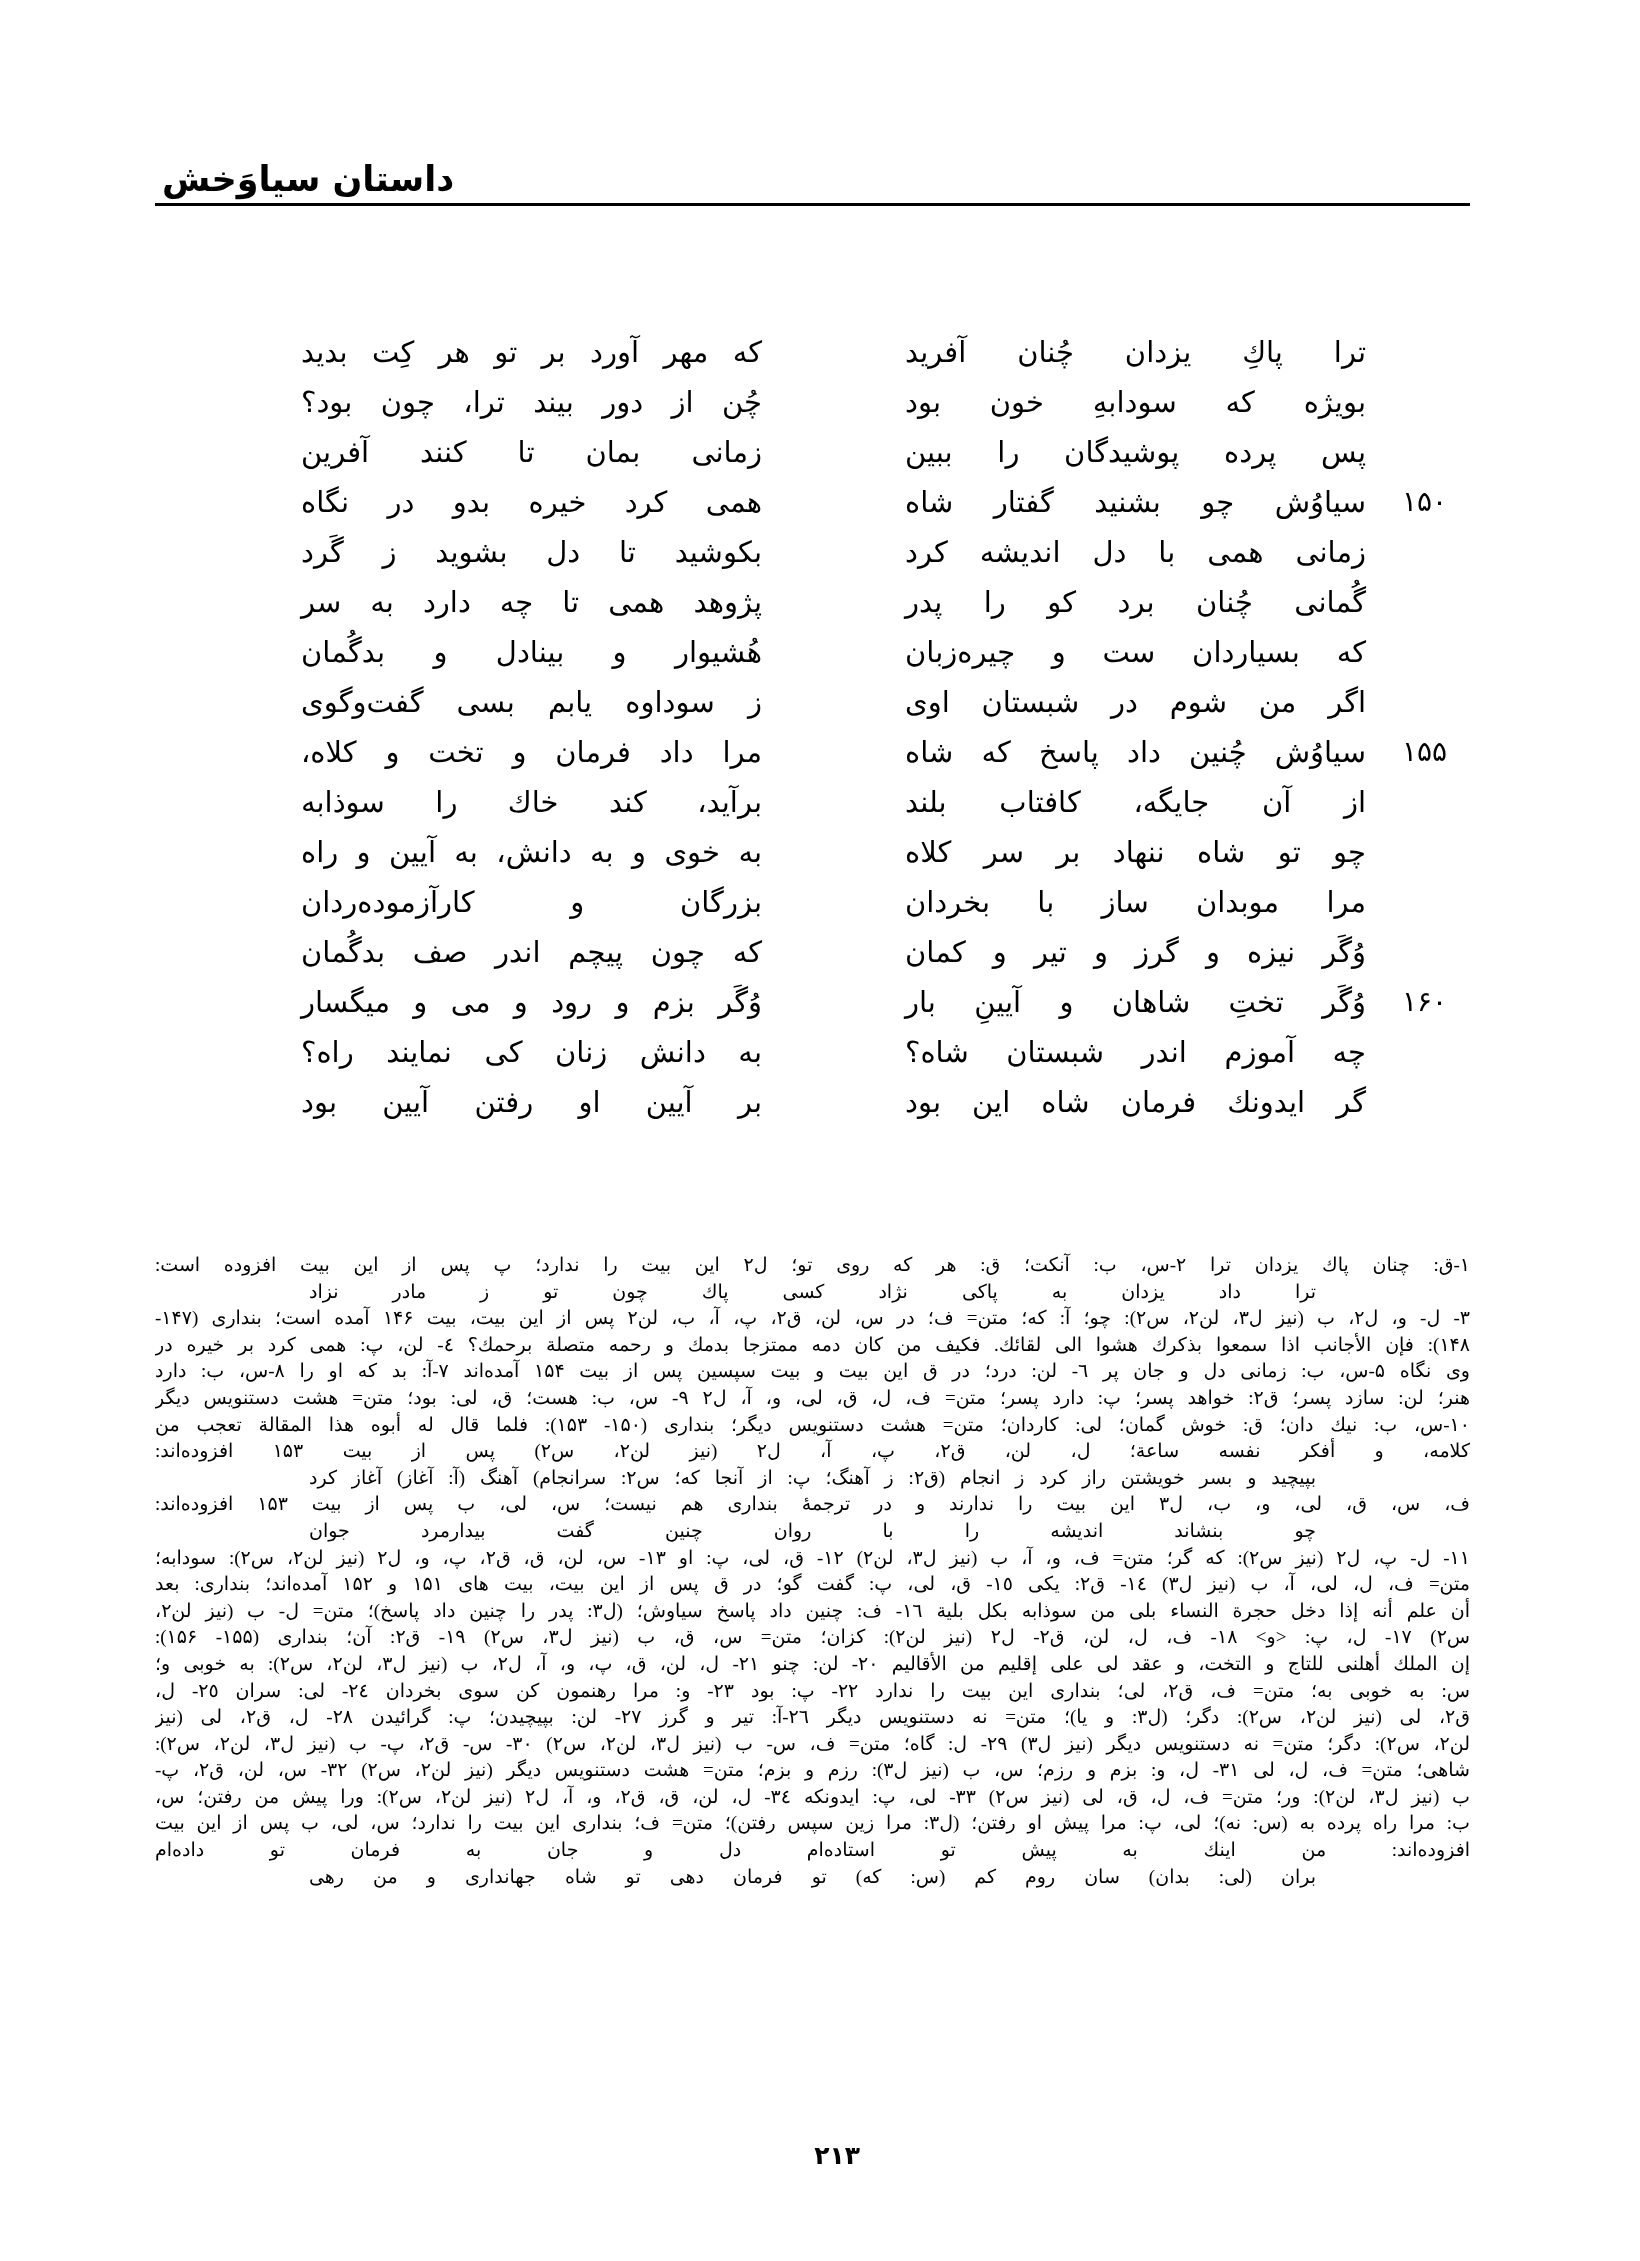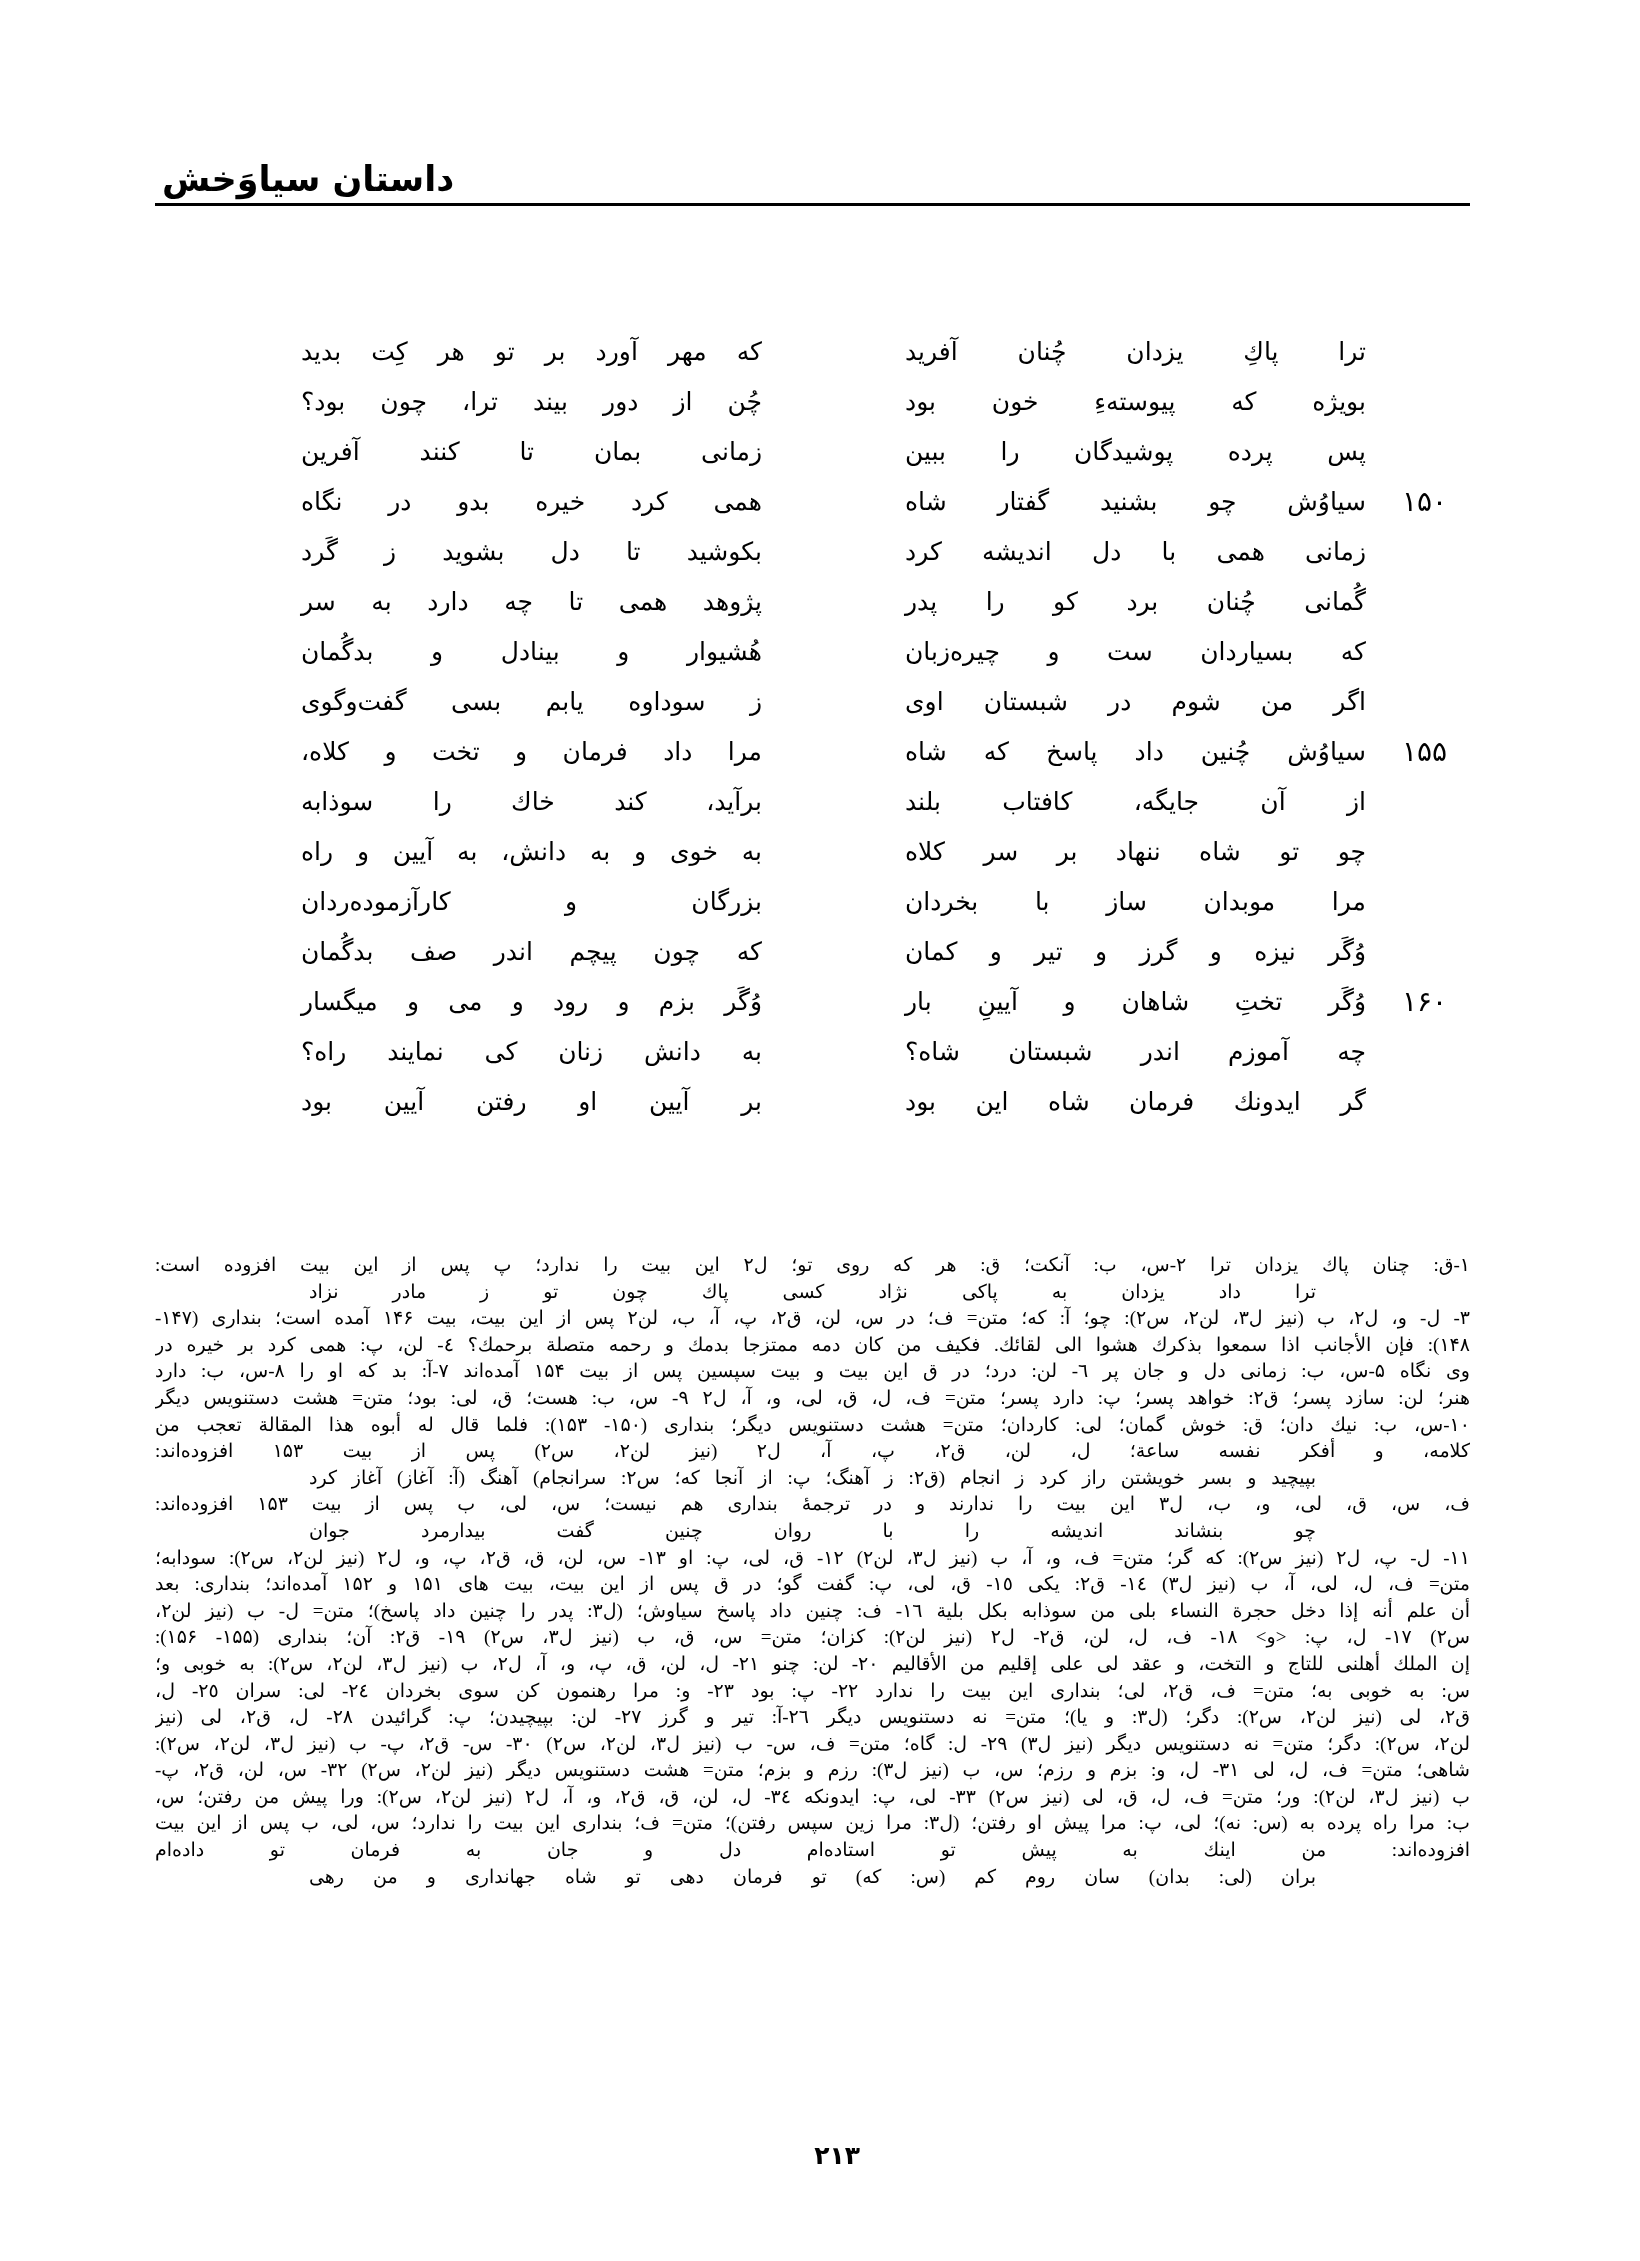--- a/index.html
+++ b/index.html
@@ -1,21 +1,21 @@
 <!DOCTYPE html>
 <html style="font-size:11.2px"><head>
 <meta charset="utf-8">
 <style>
   html, body { margin: 0; padding: 0; background: #ffffff; }
   body { width: 1640px; height: 2261px; position: relative; overflow: hidden; color: #000; font-family: "DejaVu Sans", sans-serif; }
   .header-title { position: absolute; top: 159px; left: 162px; font-size: 35px; font-weight: bold; direction: rtl; white-space: nowrap; font-family: "DejaVu Sans", sans-serif; }
   .header-rule { position: absolute; top: 203px; left: 155px; width: 1315px; height: 2.8px; background: #000; }
   .verses { position: absolute; top: 329px; left: 0; width: 1640px; }
   .verse-row { position: absolute; left: 0; width: 1640px; height: 48px; direction: rtl; }
-  .hemistich { position: absolute; top: 0; font-size: 25px; line-height: 46px; white-space: nowrap; direction: rtl; text-align: justify; text-align-last: justify; font-family: Liberation Serif, serif; }
+  .hemistich { position: absolute; top: 0; font-size: 29px; line-height: 46px; white-space: nowrap; direction: rtl; text-align: justify; text-align-last: justify; font-family: Liberation Sans, sans-serif; }
   .hemistich.first { right: 274px; width: 461px; }
   .hemistich.second { right: 878px; width: 461px; }
   .verse-num { position: absolute; top: 0; right: 193px; width: 56px; font-size: 28px; line-height: 46px; text-align: right; direction: rtl; }
   .footnotes { position: absolute; top: 1252px; left: 155px; width: 1315px; direction: rtl; font-size: 19px; line-height: 26.6px; text-align: justify; font-family: Liberation Serif, serif; }
   .fn-line { display: block; white-space: nowrap; overflow: hidden; text-align: justify; text-align-last: justify; height: 26.6px; }
   .fn-line.verse-quote { padding-right: 154px; padding-left: 154px; text-align-last: justify; }
   .page-number { position: absolute; top: 2119px; left: 790px; width: 70px; text-align: right; font-size: 25px; font-weight: bold; margin-top: 22px; }
 </style>
 </head>
 <body>
@@ -24,21 +24,21 @@
 <div class="header-rule"></div>
 
 <div class="verses" id="verses">
     <div class="verse-row" style="top: 0px;">
       <span class="verse-num"></span>
       <span class="hemistich first">ترا پاكِ یزدان چُنان آفرید</span>
       <span class="hemistich second">كه مهر آورد بر تو هر كِت بدید</span>
     </div>
     <div class="verse-row" style="top: 50px;">
       <span class="verse-num"></span>
-      <span class="hemistich first">بویژه كه پیوستهءِ خون بود</span>
+      <span class="hemistich first">بویژه كه سودابهِ خون بود</span>
       <span class="hemistich second">چُن از دور بیند ترا، چون بود؟</span>
     </div>
     <div class="verse-row" style="top: 100px;">
       <span class="verse-num"></span>
       <span class="hemistich first">پس پرده پوشیدگان را ببین</span>
       <span class="hemistich second">زمانی بمان تا كنند آفرین</span>
     </div>
     <div class="verse-row" style="top: 150px;">
       <span class="verse-num">۱۵۰</span>
       <span class="hemistich first">سیاوُش چو بشنید گفتار شاه</span>

